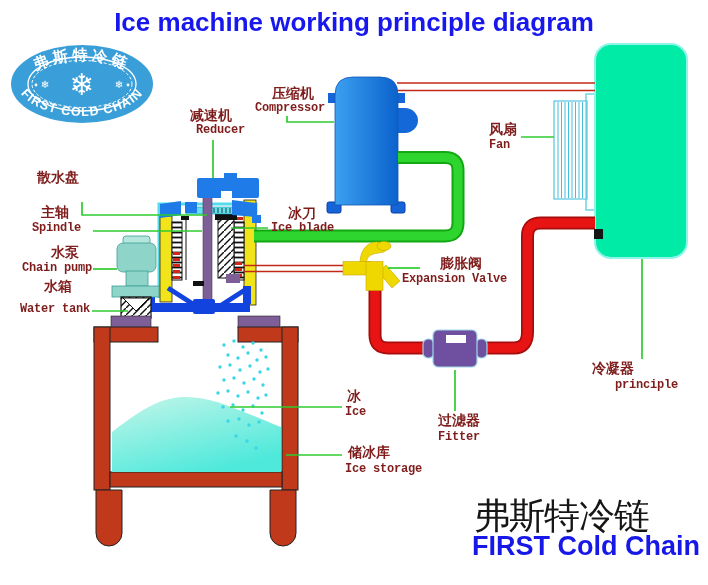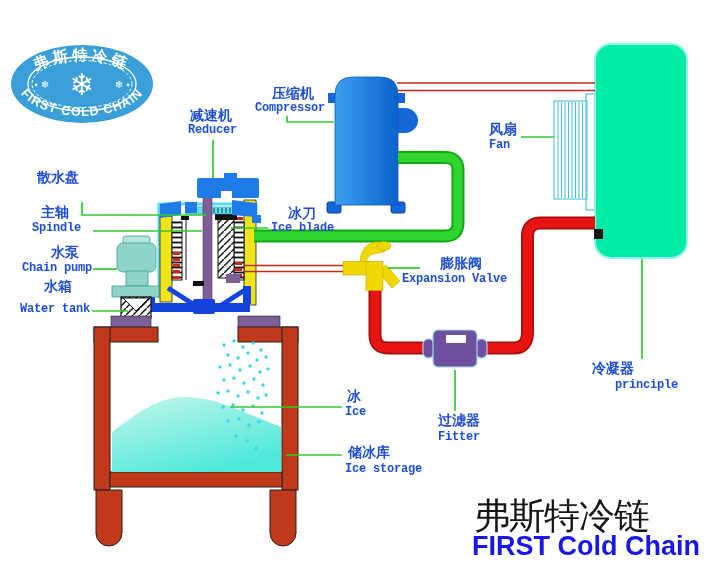--- a/index.html
+++ b/index.html
@@ -1,21 +1,21 @@
 <!DOCTYPE html>
 <html><head>
 <meta charset="utf-8">
 <style>
   html,body{margin:0;padding:0;background:#fff;}
   #stage{position:relative;width:708px;height:585px;background:#fff;overflow:hidden;
          font-family:"Liberation Sans","DejaVu Sans",sans-serif;}
   #drawing{position:absolute;left:0;top:0;}
   .title{position:absolute;left:0;right:0;top:7px;text-align:center;
          font:bold 26px "Liberation Sans","DejaVu Sans",sans-serif;color:#1717EE;}
-  .lbl{position:absolute;white-space:nowrap;color:#1d4ed8;}
+  .lbl{position:absolute;white-space:nowrap;color:#7f1d1d;}
   .zh{font:bold 14px "Liberation Sans","DejaVu Sans",sans-serif;}
   .en{font:bold 12px "Liberation Mono","DejaVu Sans Mono",monospace;letter-spacing:-0.2px;}
   .brand-zh{position:absolute;left:474px;top:492px;
             font:normal 36px "Liberation Sans","DejaVu Sans",sans-serif;color:#161616;letter-spacing:-1px;}
   .brand-en{position:absolute;left:472px;top:531px;
             font:bold 27px "Liberation Sans","DejaVu Sans",sans-serif;color:#1717E8;}
   #logo{position:absolute;left:6px;top:42px;}
 </style>
 </head>
 <body>
@@ -253,23 +253,24 @@
     <circle cx="30" cy="43" r="1.4" fill="#fff"></circle>
       <circle cx="122" cy="43" r="1.4" fill="#fff"></circle>
     <text font-size="15" font-weight="bold" fill="#fff" letter-spacing="4" font-family="'Liberation Sans','DejaVu Sans',sans-serif">
       <textPath href="#arcTop" startOffset="50%" text-anchor="middle">弗斯特冷链</textPath>
     </text>
     <text font-size="12.5" font-weight="bold" fill="#fff" letter-spacing="1" font-family="'Liberation Sans','DejaVu Sans',sans-serif">
       <textPath href="#arcBot" startOffset="50%" text-anchor="middle">FIRST COLD CHAIN</textPath>
     </text>
   </svg>
 
+  <div class="title">Ice machine working principle diagram</div>
 
   <span class="lbl zh" style="left:190px;top:107px">减速机</span>
-  <span class="lbl en" style="left:188px;top:123px">Reducer</span>
+  <span class="lbl en" style="left:196px;top:123px">Reducer</span>
 
   <span class="lbl zh" style="left:272px;top:85px">压缩机</span>
   <span class="lbl en" style="left:255px;top:101px">Compressor</span>
 
   <span class="lbl zh" style="left:489px;top:121px">风扇</span>
   <span class="lbl en" style="left:489px;top:138px">Fan</span>
 
   <span class="lbl zh" style="left:37px;top:169px">散水盘</span>
 
   <span class="lbl zh" style="left:41px;top:204px">主轴</span>

